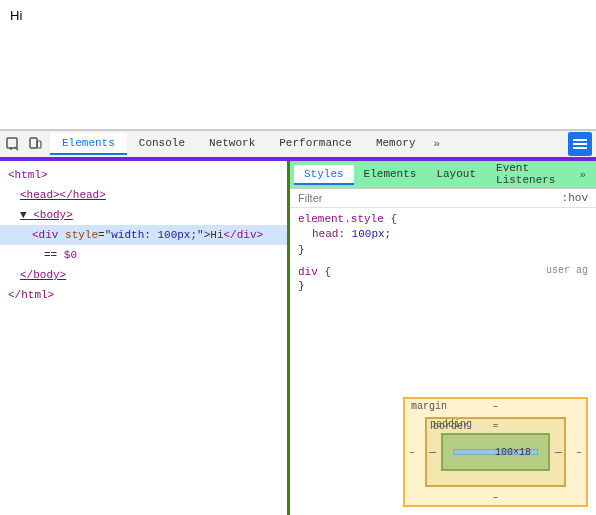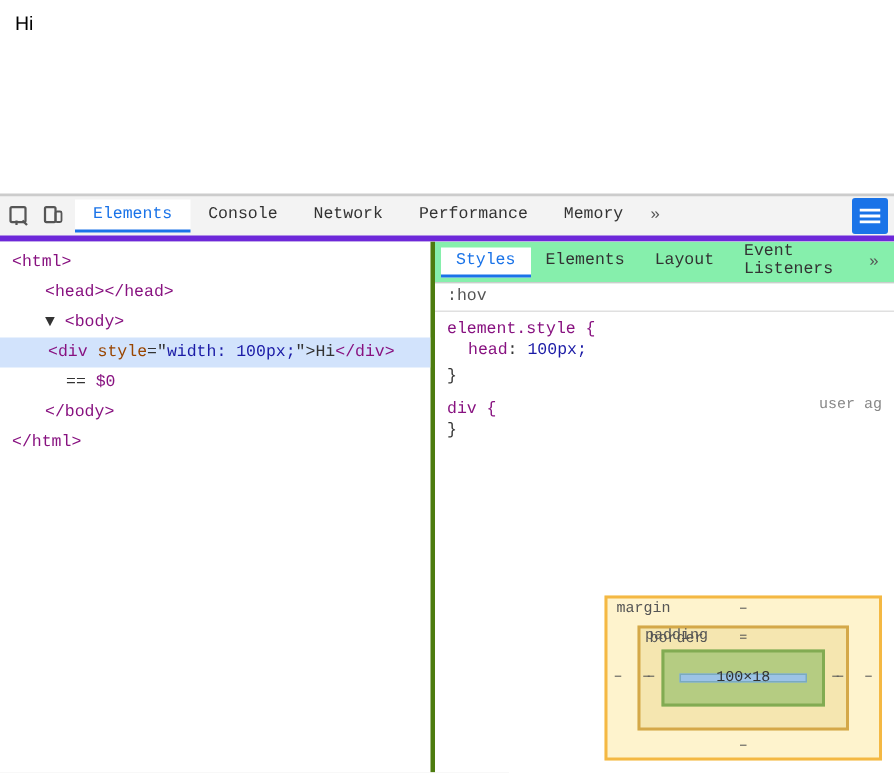--- a/index.html
+++ b/index.html
@@ -119,21 +119,21 @@
     .dom-line.selected {
       background: #d2e3fc;
     }
 
     .dom-line .tag { color: #881280; }
     .dom-line .attr-name { color: #994500; text-align: right; }
     .dom-line .attr-value { color: #1a1aa6; }
     .dom-line .eq { color: #333; font-style: italic; }
     .dom-line .dollar { color: #881280; }
 
-    .indent-1 { padding-left: 30px; }
+    .indent-1 { padding-left: 20px; text-decoration: underline; }
     .indent-2 { padding-left: 32px; }
     .indent-3 { padding-left: 44px; }
 
     
     .styles-panel {
       flex: 1;
       background: #fff;
       display: flex;
       flex-direction: column;
       overflow: hidden;
@@ -448,20 +448,21 @@
 
       <div class="sub-tab-bar">
         <div class="sub-tab active">Styles</div>
         <div class="sub-tab">Elements</div>
         <div class="sub-tab">Layout</div>
         <div class="sub-tab">Event Listeners</div>
         <div class="sub-tab-overflow">»</div>
       </div>
 
       <div class="filter-bar">
+        <input class="filter-input" type="text" placeholder="Filter" style="">
         <span class="filter-hov">:hov</span>
       </div>
 
       <div class="css-rules">
 
         <div class="css-rule">
           <div>
             <span class="css-selector">element.style {</span>
           </div>
           <div class="css-property">
@@ -502,21 +503,21 @@
           </div>
 
           <div style="position:absolute; top:20px; left:22px; right:22px; bottom:20px;">
             <span class="bm-padding-label">padding</span>
             <span class="bm-padding-dash-top">–</span>
             <span class="bm-padding-dash-left">–</span>
             <span class="bm-padding-dash-right">–</span>
 
             <div style="position:absolute; top:16px; left:16px; right:16px; bottom:16px; border:2px solid #82ab52; background:#b5cc82;">
 
-              <div style="position:absolute; top:14px; left:10px; right:10px; bottom:14px; background:#9cc3e6; border:1px solid #7aaabf; display:flex; align-items:center; justify-content:center; font-size:10px; color:#333;">
+              <div style="position:absolute; top:14px; left:10px; right:10px; bottom:14px; background:#9cc3e6; border:1px solid #7aaabf; display:flex; align-items:center; justify-content:flex-start; font-size:10px; color:#333;padding-left:41px;">
                 <span>100×18</span>
               </div>
             </div>
           </div>
 
         </div>
       </div>
 
     </div>
   </div>

